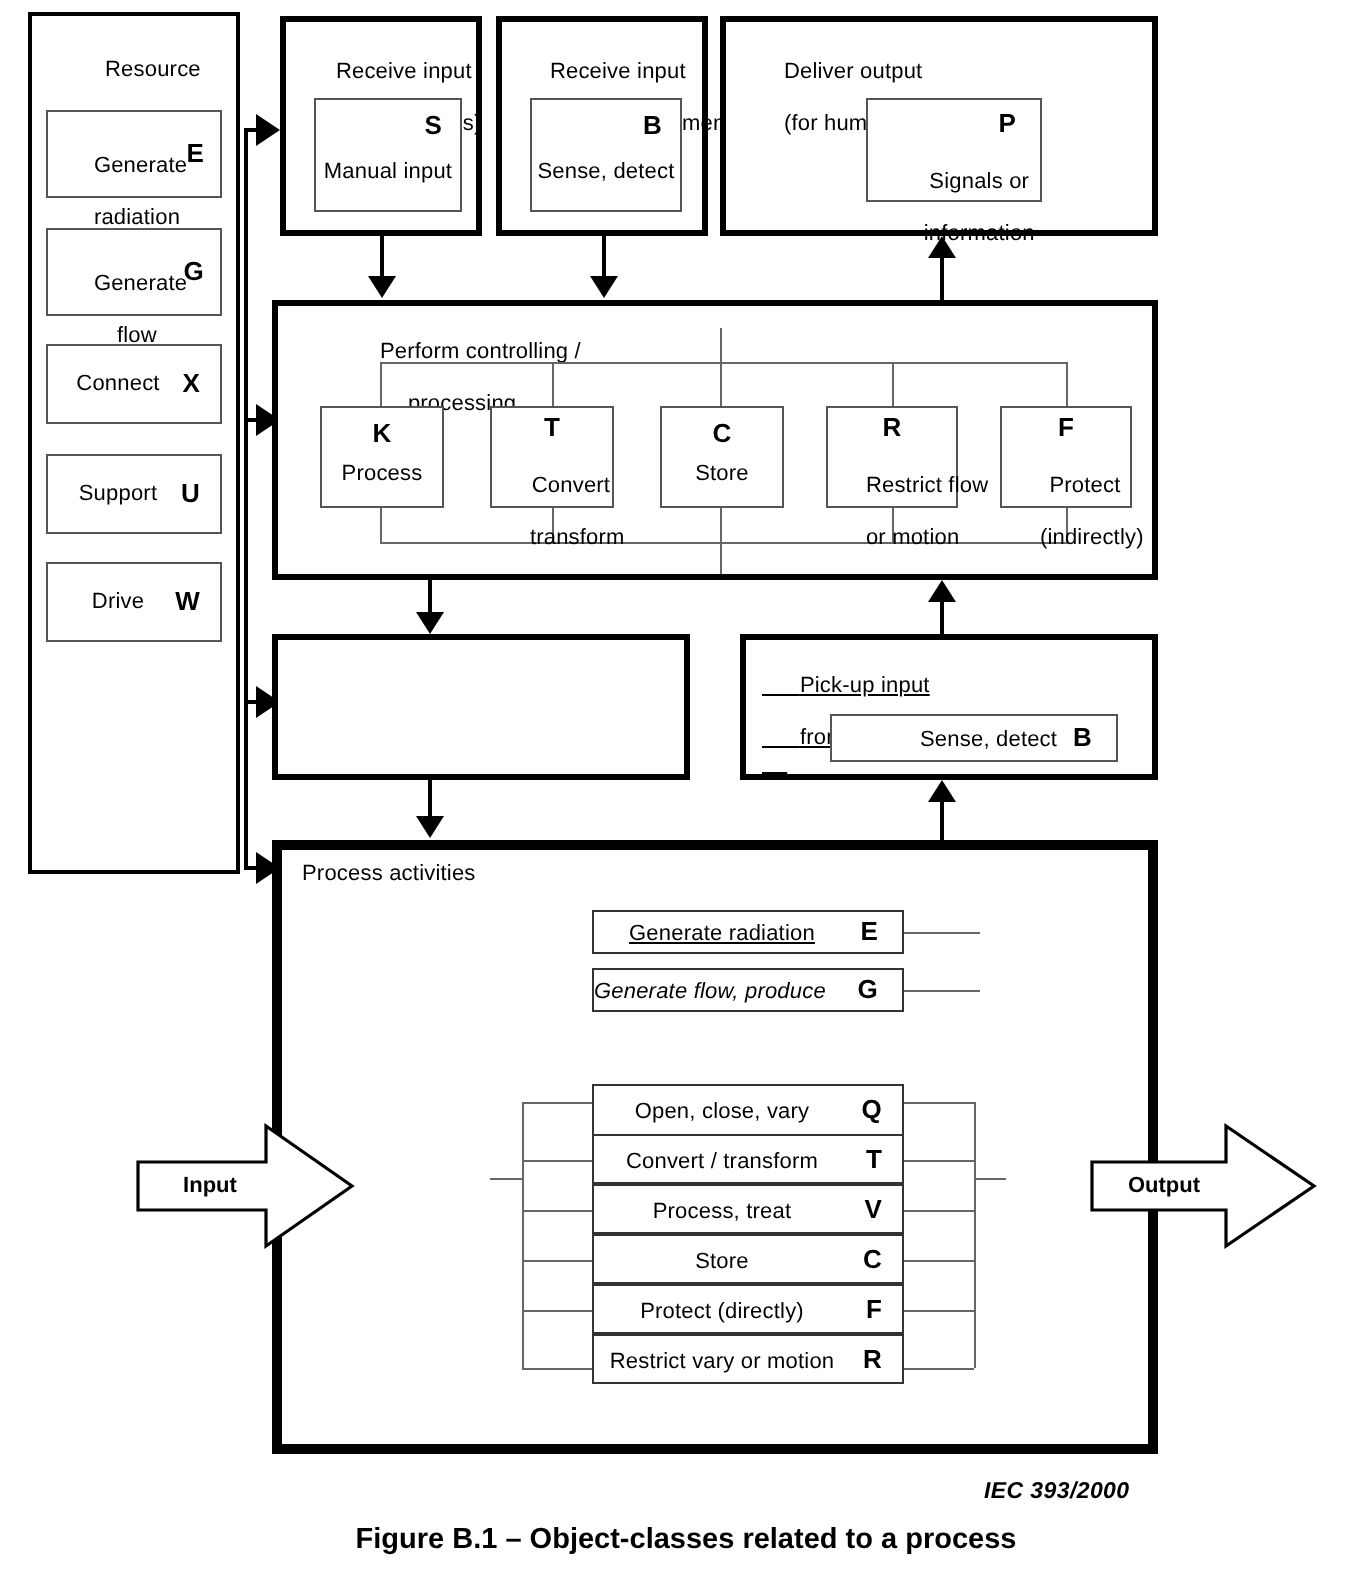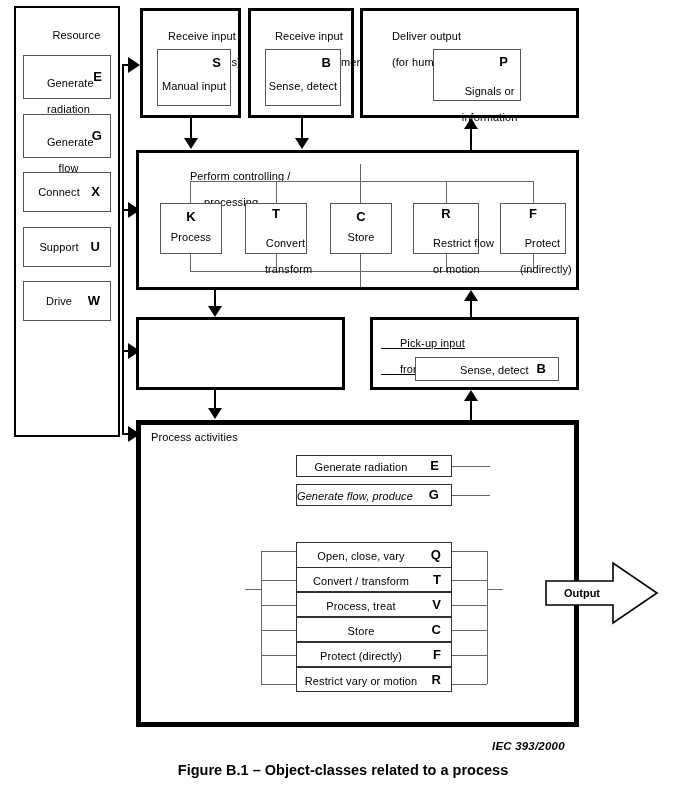--- a/index.html
+++ b/index.html
@@ -271,21 +271,21 @@
   <div class="arrow-dn" style="left:208px;top:408px;"></div>
 
   <div class="ln lnv" style="left:470px;top:401px;height:19px;"></div>
   <div class="arrow-up" style="left:464px;top:390px;"></div>
 
   <div class="abs heavy-xl" style="left:136px;top:420px;width:443px;height:307px;">
     <div class="lbl" style="left:10px;top:6px;">Process activities</div>
   </div>
 
   <div class="abs thin2" style="left:296px;top:455px;width:156px;height:22px;">
-    <div class="lbl" style="left:0;top:5px;width:128px;text-align:center;">Generate radiation</div>
+    <div class="lbl" style="left:0;top:5px;width:128px;text-align:center;text-decoration:underline;">Generate radiation</div>
     <div class="lbl code" style="right:12px;top:3px;">E</div>
   </div>
   <div class="gl glh" style="left:452px;top:466px;width:38px;"></div>
 
   <div class="abs thin2" style="left:296px;top:484px;width:156px;height:22px;">
     <div class="lbl" style="left:0;top:5px;width:128px;text-align:left;font-style:italic;">Generate flow, produce</div>
     <div class="lbl code" style="right:12px;top:3px;">G</div>
   </div>
   <div class="gl glh" style="left:452px;top:495px;width:38px;"></div>
 
@@ -325,20 +325,26 @@
 
   <div class="gl glv" style="left:487px;top:551px;height:133px;"></div>
   <div class="gl glh" style="left:487px;top:589px;width:16px;"></div>
   <div class="gl glh" style="left:452px;top:551px;width:35px;"></div>
   <div class="gl glh" style="left:452px;top:580px;width:35px;"></div>
   <div class="gl glh" style="left:452px;top:605px;width:35px;"></div>
   <div class="gl glh" style="left:452px;top:630px;width:35px;"></div>
   <div class="gl glh" style="left:452px;top:655px;width:35px;"></div>
   <div class="gl glh" style="left:452px;top:684px;width:35px;"></div>
 
+  <div class="bigarrow" style="left:68px;top:561px;width:110px;height:64px;">
+    <svg width="110" height="64" viewBox="0 0 110 64">
+      <polygon points="1,20 65,20 65,2 108,32 65,62 65,44 1,44" fill="#ffffff" stroke="#000000" stroke-width="1.6"></polygon>
+    </svg>
+    <div class="txt" style="top:26px;left:-18px;width:110px;">Input</div>
+  </div>
 
   <div class="bigarrow" style="left:545px;top:561px;width:115px;height:64px;">
     <svg width="115" height="64" viewBox="0 0 115 64">
       <polygon points="1,20 68,20 68,2 112,32 68,62 68,44 1,44" fill="#ffffff" stroke="#000000" stroke-width="1.6"></polygon>
     </svg>
     <div class="txt" style="top:26px;left:-18px;width:110px;">Output</div>
   </div>
 
   <div class="iec" style="left:492px;top:740px;">IEC   393/2000</div>
   <div class="cap" style="left:0;top:762px;width:686px;">Figure B.1 – Object-classes related to a process</div>

